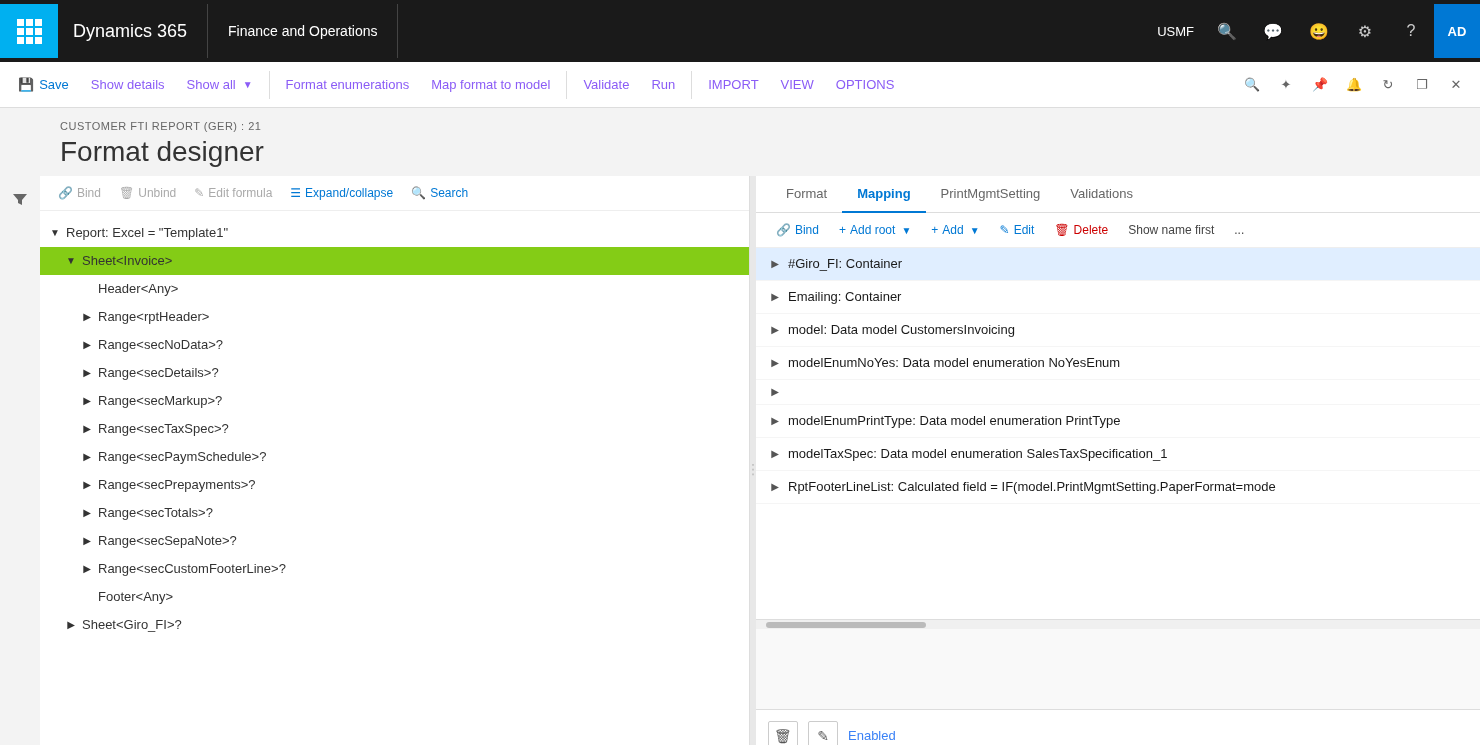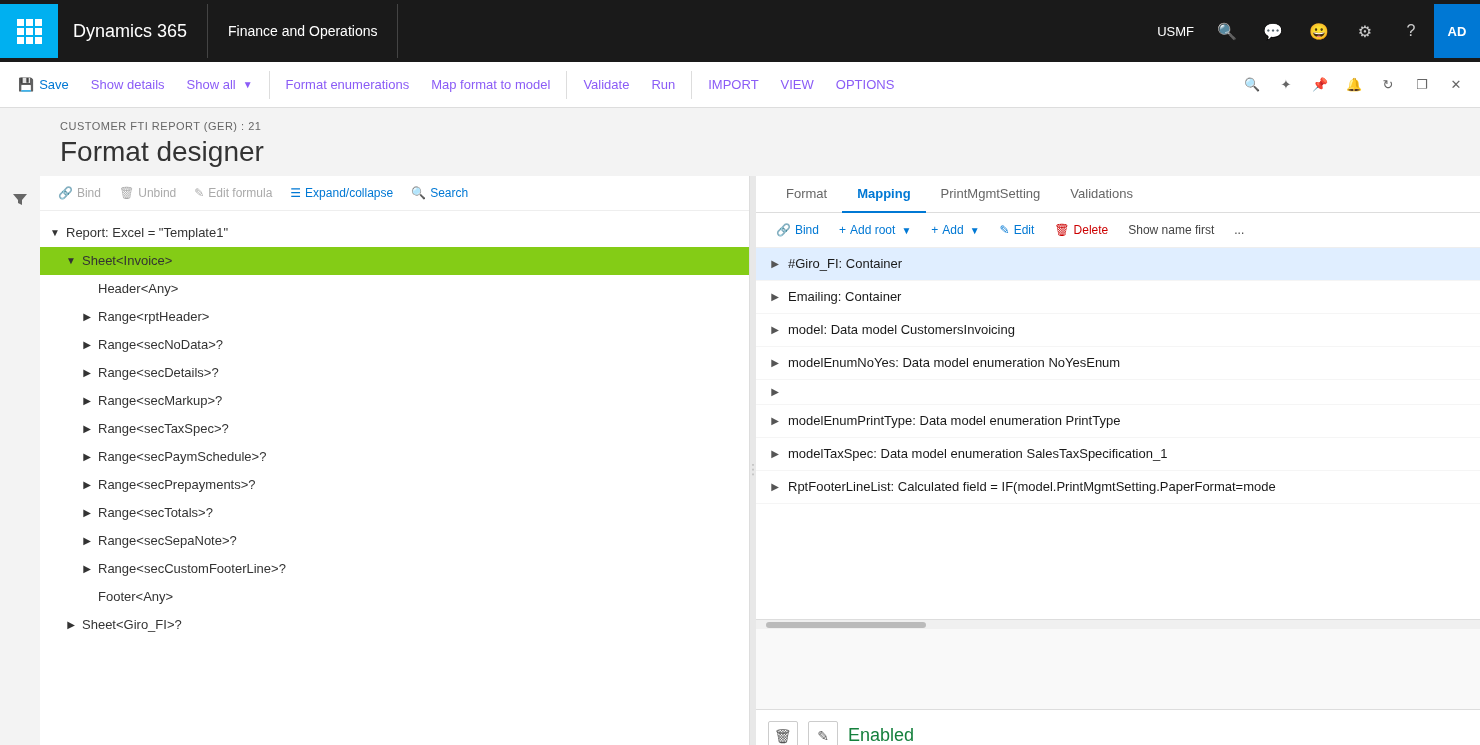--- a/index.html
+++ b/index.html
@@ -356,22 +356,22 @@
       display: flex;
       align-items: center;
       justify-content: center;
       border: 1px solid #ccc;
       border-radius: 2px;
       cursor: pointer;
       color: #555;
       font-size: 14px;
     }
     .status-text {
-      font-size: 18px;
-      color: #15803d;
+      font-size: 13px;
+      color: #3b82f6;
     }
   </style>
 </head>
 <body>
 
 <div class="top-nav">
   <div class="top-nav-waffle">
     <div class="waffle-grid">
       <div class="waffle-cell"></div>
         <div class="waffle-cell"></div>

